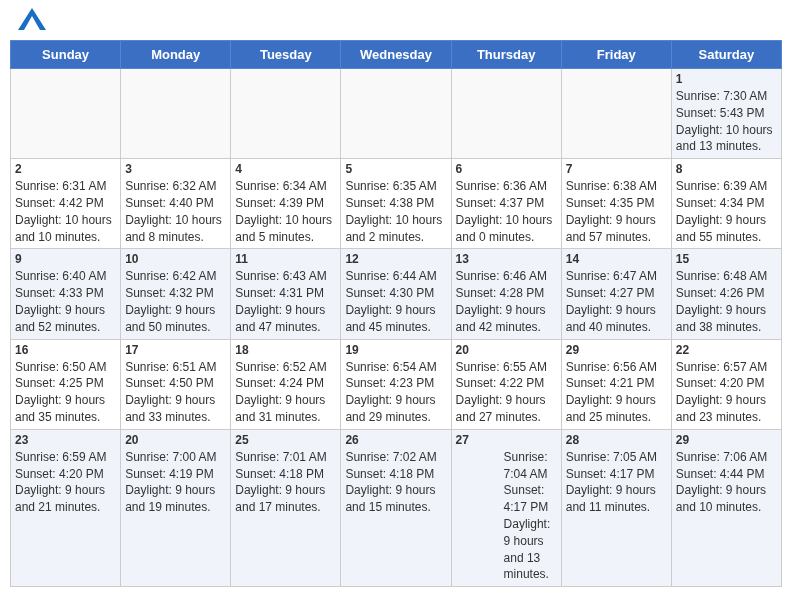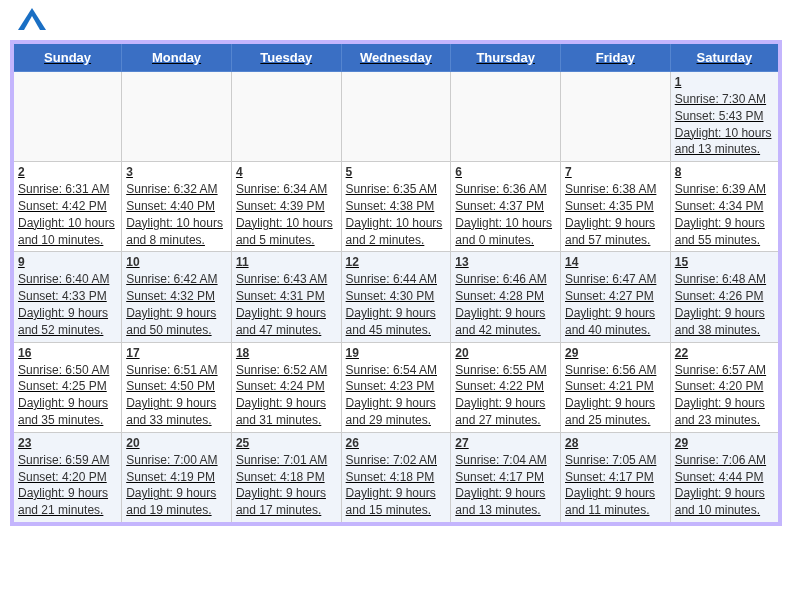--- a/index.html
+++ b/index.html
@@ -48,22 +48,21 @@
       color: #333;
       line-height: 1.1;
     }
     .subtitle {
       font-size: 14px;
       color: #555;
     }
     .calendar {
       width: 100%;
       border-collapse: collapse;
-      border: 4px solid #c4b5fd;
-      text-decoration: underline;
+      border: 1px solid #c4b5fd;
     }
     .calendar th {
       background-color: #3a6fc4;
       color: #fff;
       font-size: 13px;
       font-weight: bold;
       padding: 6px 4px;
       text-align: center;
       border: 1px solid #5585d0;
     }
@@ -295,21 +294,21 @@
 Daylight: 9 hours and 17 minutes.</div>
         </td>
         <td>
           <span class="day-number">26</span>
           <div class="day-info" style="white-space: pre-line;">Sunrise: 7:02 AM
 Sunset: 4:18 PM
 Daylight: 9 hours and 15 minutes.</div>
         </td>
         <td>
           <span class="day-number">27</span>
-          <div class="day-info" style="white-space: pre-line;">Sunrise: 7:04 AM
+          <div class="day-info" style="white-space: pre-line; margin-left: 48px;">Sunrise: 7:04 AM
 Sunset: 4:17 PM
 Daylight: 9 hours and 13 minutes.</div>
         </td>
         <td>
           <span class="day-number">28</span>
           <div class="day-info" style="white-space: pre-line;">Sunrise: 7:05 AM
 Sunset: 4:17 PM
 Daylight: 9 hours and 11 minutes.</div>
         </td>
         <td>

